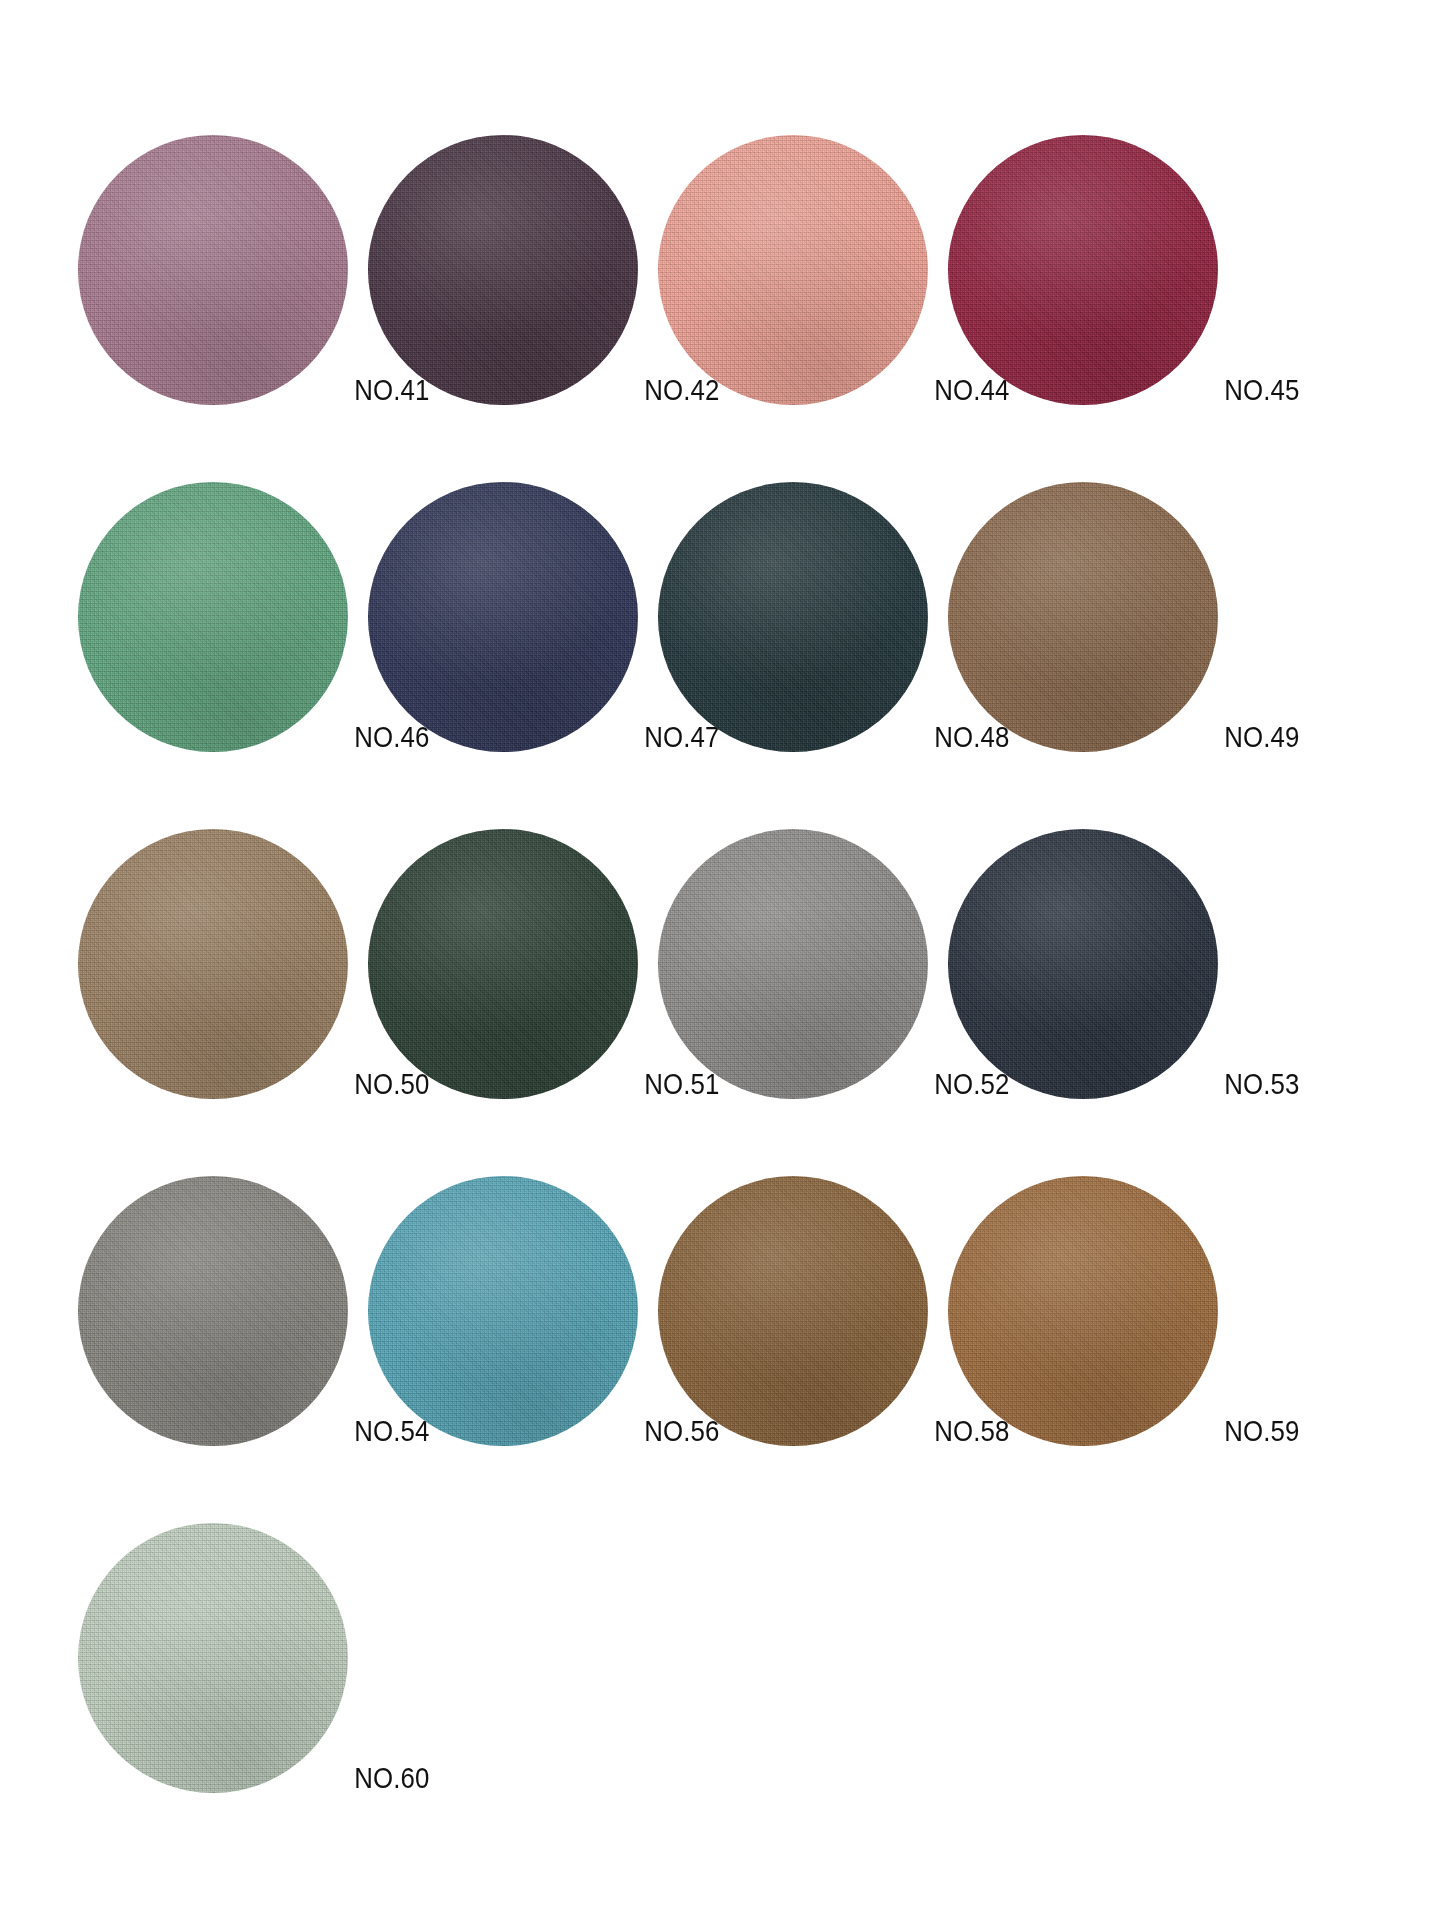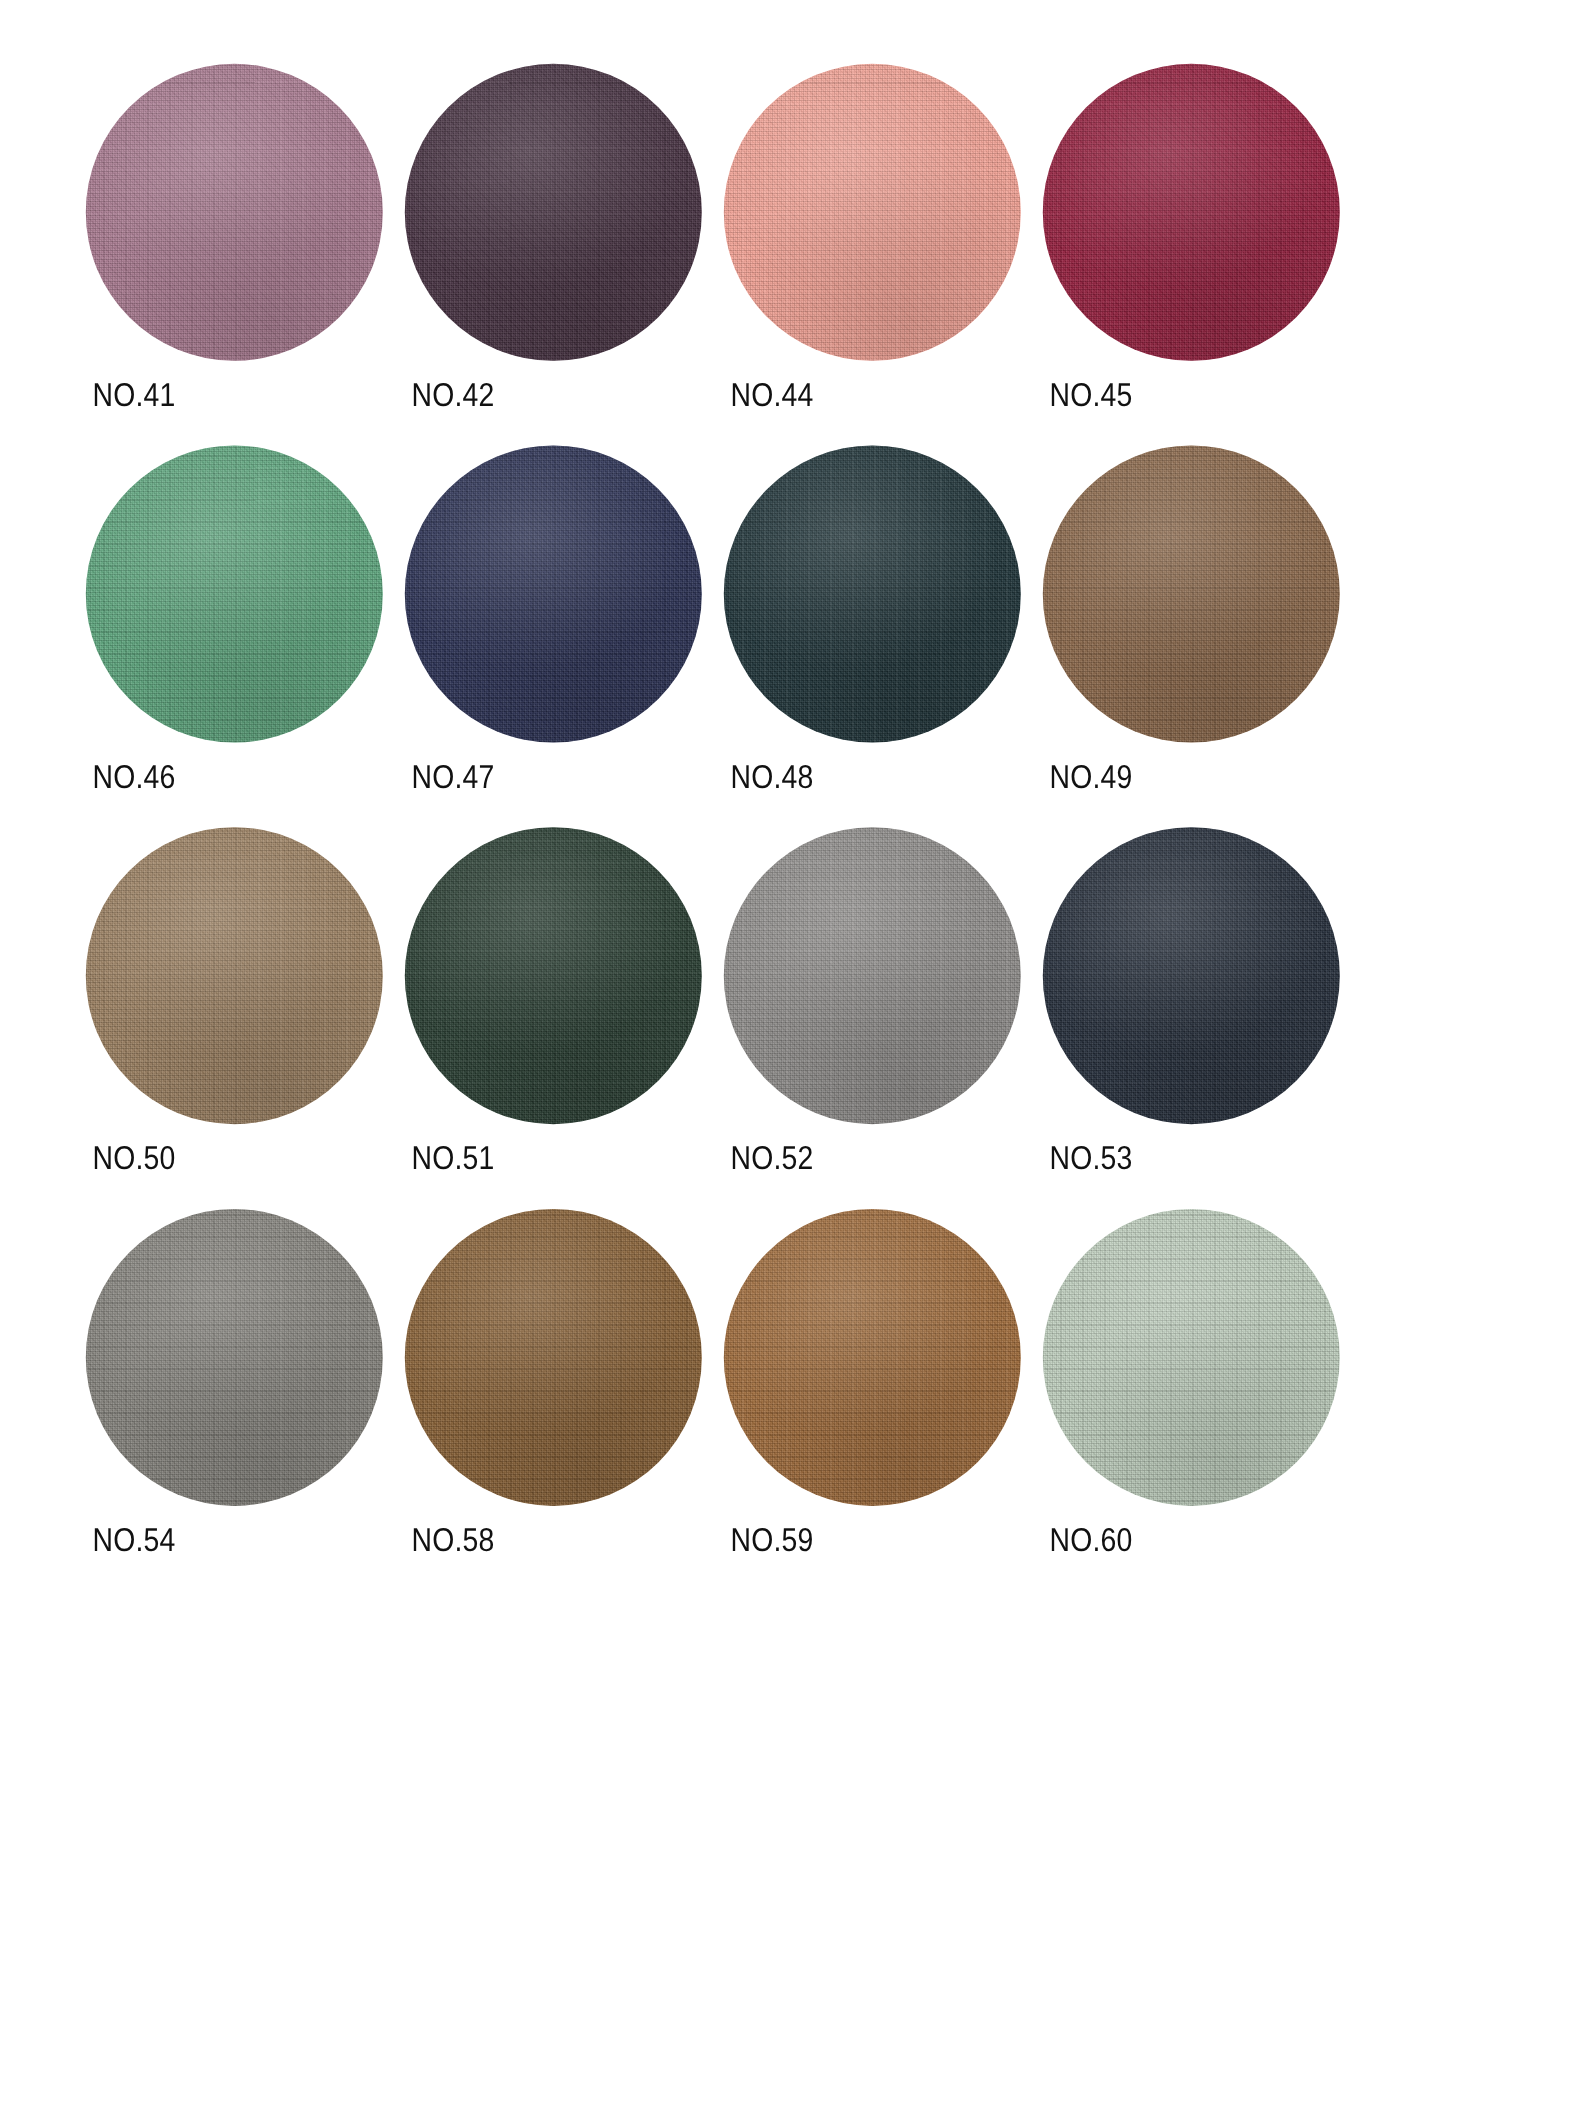--- a/index.html
+++ b/index.html
@@ -28,22 +28,22 @@
     display: grid;
     grid-template-columns: repeat(4, 270px);
     column-gap: 20px;
     row-gap: 0px;
     grid-auto-rows: 347px;
     justify-content: start;
   }
 
   .swatch-cell {
     display: flex;
-    flex-direction: column;
-    align-items: flex-start;
+    flex-direction: row;
+    align-items: flex-end;
     width: 270px;
   }
 
   .swatch-disc {
     width: 270px;
     height: 270px;
     border-radius: 50%;
     position: relative;
     overflow: hidden;
     flex: 0 0 auto;
@@ -206,20 +206,27 @@
         <div class="swatch-label" style="color: rgb(17, 17, 17);">NO.53</div>
       </div>
       <div class="swatch-cell">
         <div class="swatch-disc" style="background-color: rgb(135, 133, 127);">
           <div class="weave"></div>
           <div class="sheen"></div>
         </div>
         <div class="swatch-label" style="color: rgb(17, 17, 17);">NO.54</div>
       </div>
       <div class="swatch-cell">
+        <div class="swatch-disc" style="background-color: rgb(84, 166, 184);">
+          <div class="weave"></div>
+          <div class="sheen"></div>
+        </div>
+        <div class="swatch-label" style="color: rgb(17, 17, 17);">NO.56</div>
+      </div>
+      <div class="swatch-cell">
         <div class="swatch-disc" style="background-color: rgb(138, 99, 56);">
           <div class="weave"></div>
           <div class="sheen"></div>
         </div>
         <div class="swatch-label" style="color: rgb(17, 17, 17);">NO.58</div>
       </div>
       <div class="swatch-cell">
         <div class="swatch-disc" style="background-color: rgb(160, 108, 60);">
           <div class="weave"></div>
           <div class="sheen"></div>

